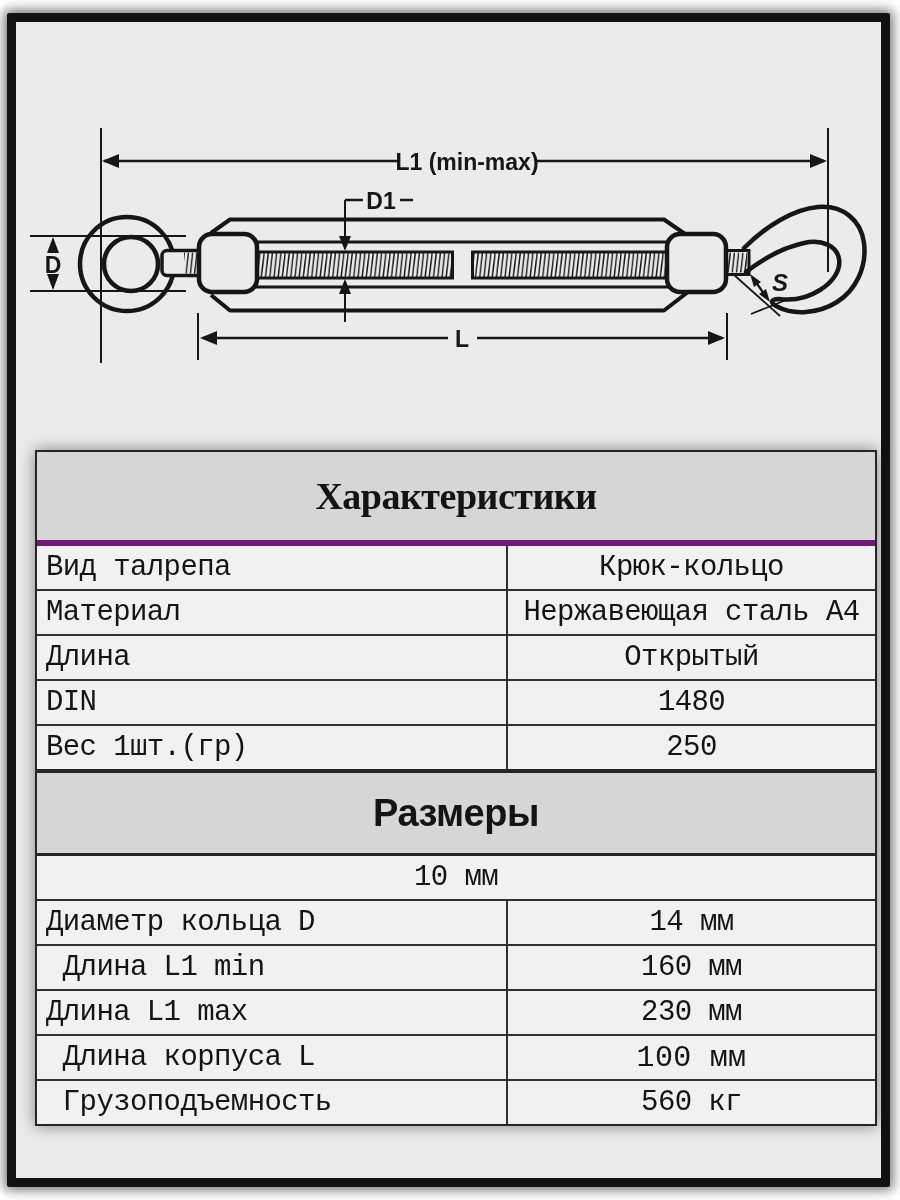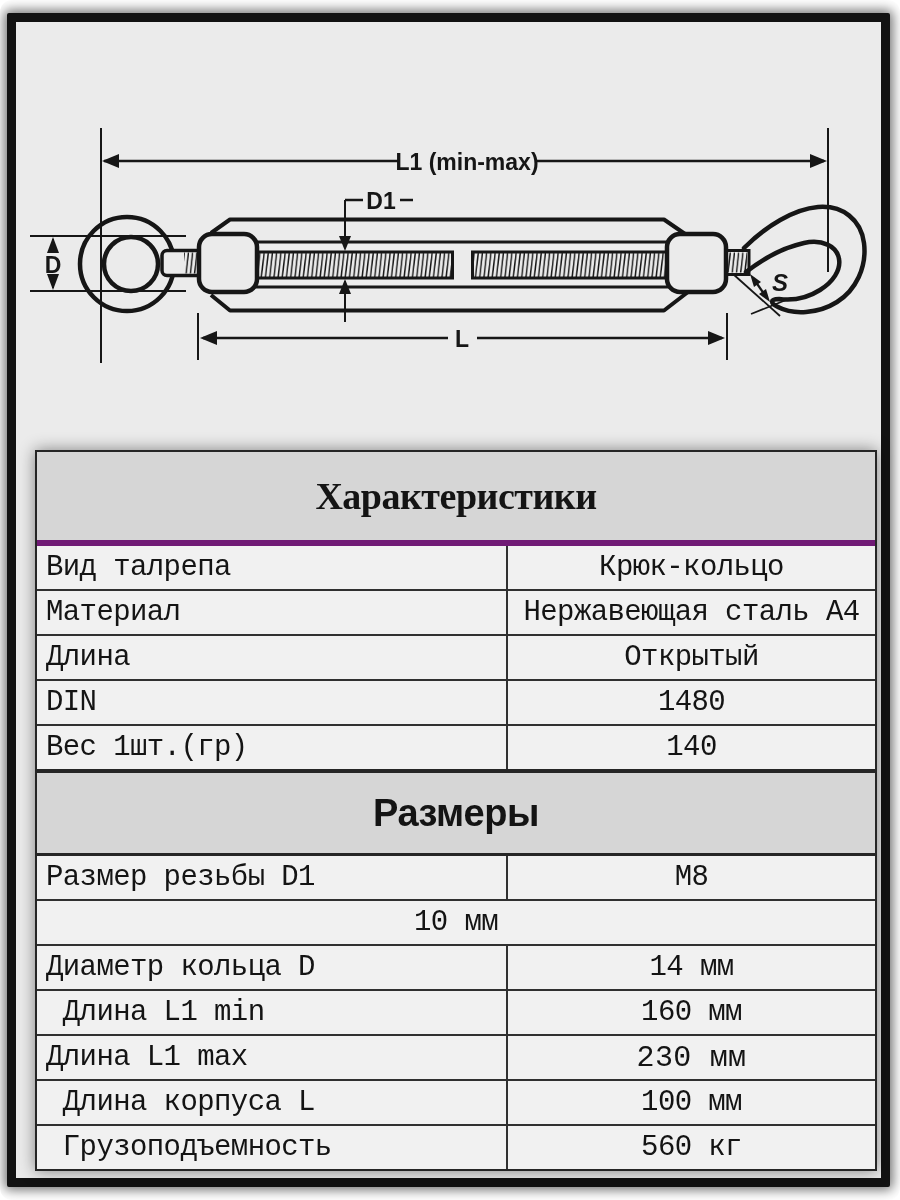--- a/index.html
+++ b/index.html
@@ -150,29 +150,25 @@
     <div class="cell value">Открытый</div>
   </div>
 
   <div class="row">
     <div class="cell label">DIN</div>
     <div class="cell value">1480</div>
   </div>
 
   <div class="row">
     <div class="cell label">Вес 1шт.(гр)</div>
-    <div class="cell value">140</div>
+    <div class="cell value">250</div>
   </div>
 </div>
     <div class="thead sizes">Размеры</div>
     <div class="rows" id="rows2">
-  <div class="row">
-    <div class="cell label">Размер резьбы D1</div>
-    <div class="cell value">М8</div>
-  </div>
 
   <div class="row">
     <div class="cell value">10 мм</div>
   </div>
 
   <div class="row">
     <div class="cell label">Диаметр кольца D</div>
     <div class="cell value">14 мм</div>
   </div>
 

